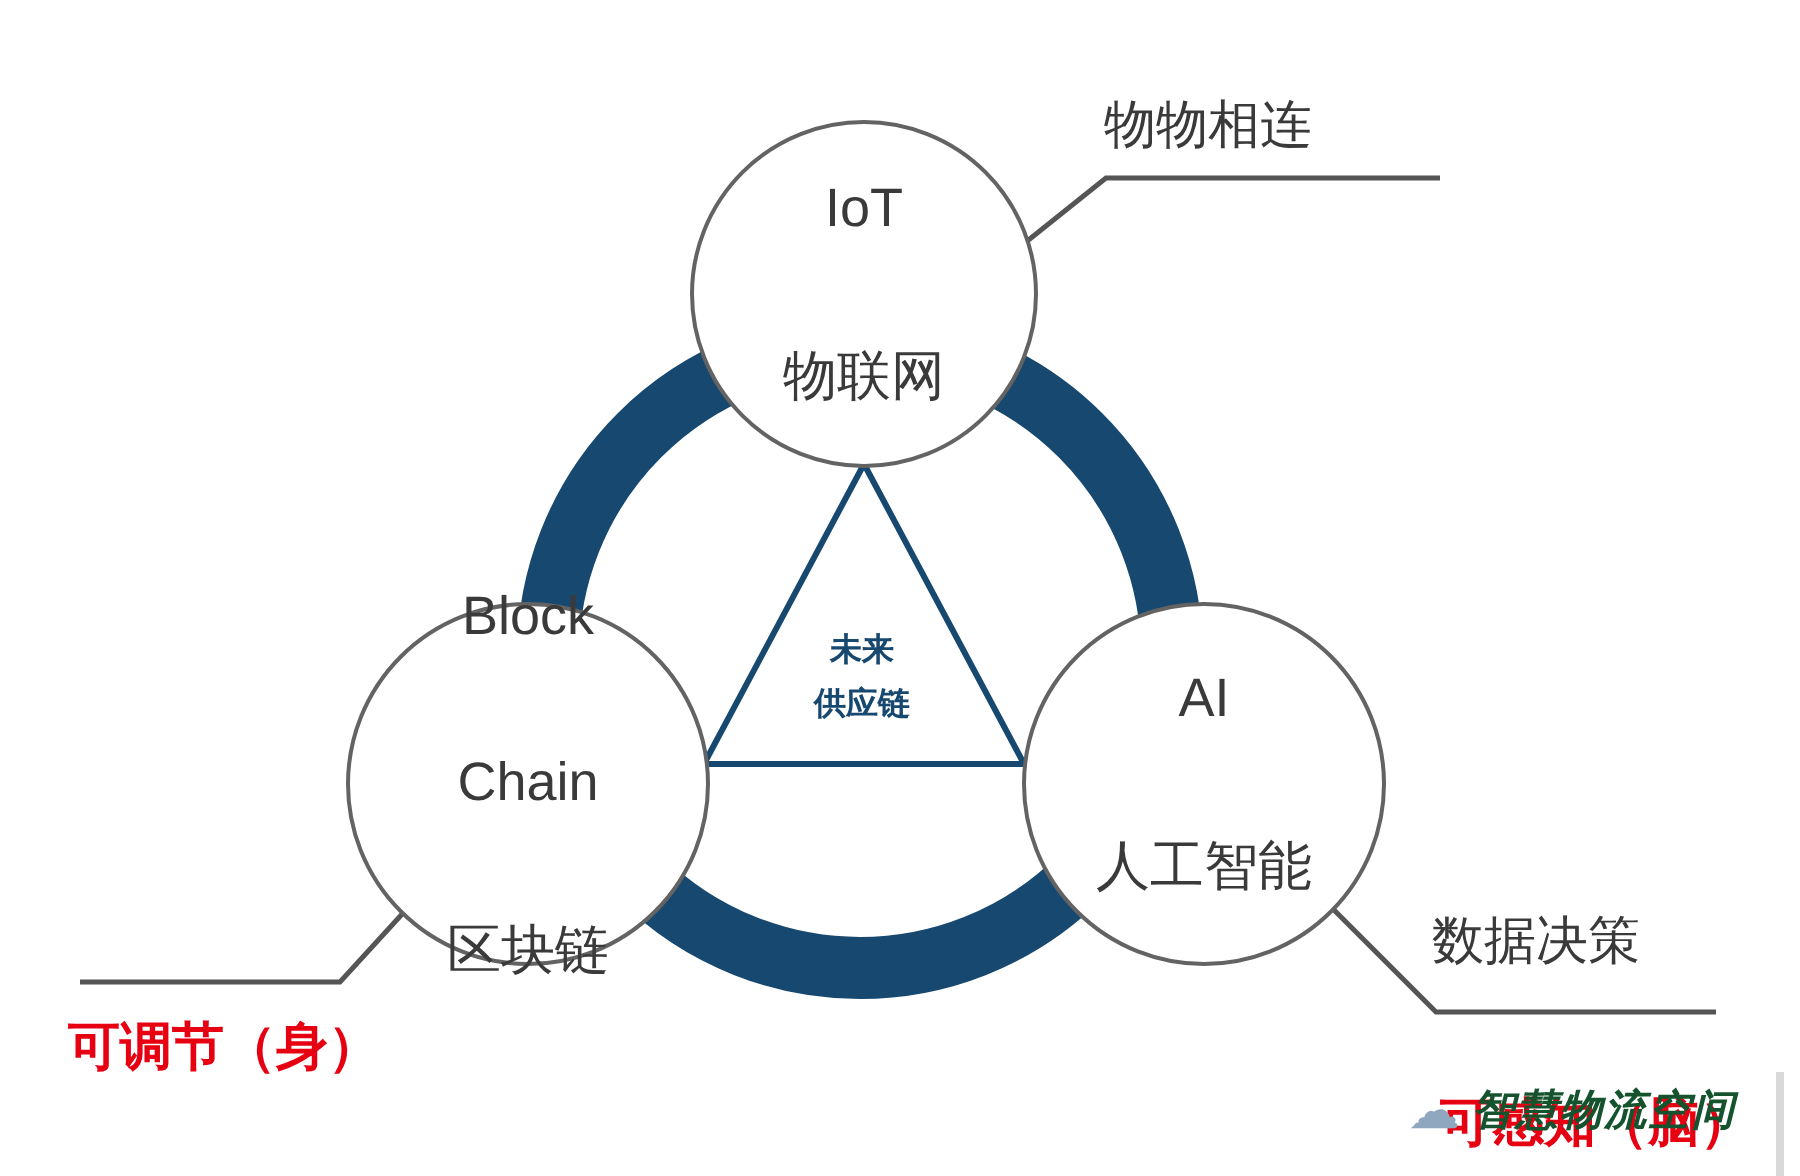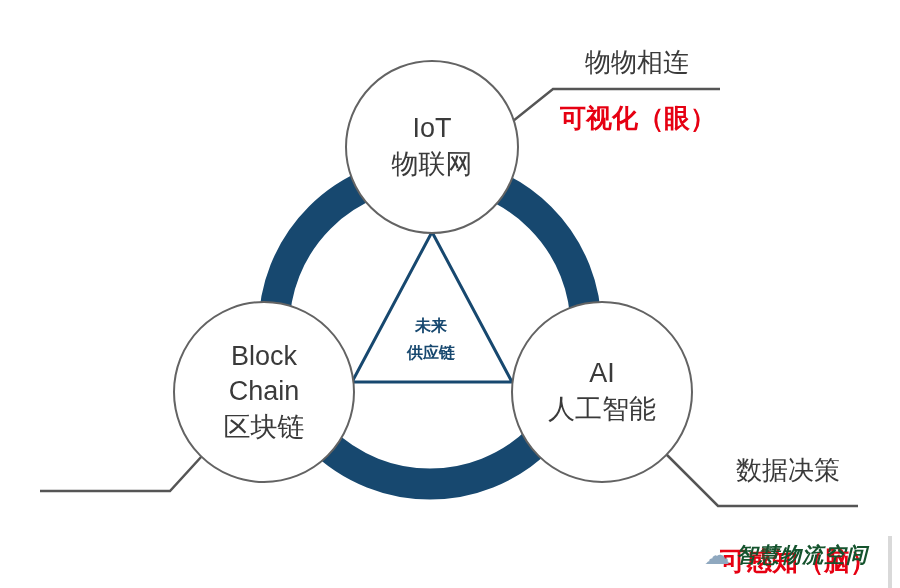--- a/index.html
+++ b/index.html
@@ -16,37 +16,38 @@
   .node{
     position:absolute;
     background:#ffffff;
     border:2.5px solid #636363;
     border-radius:50%;
     display:flex;flex-direction:column;
     align-items:center;justify-content:center;
     text-align:center;
     color:#3a3a3a;
     line-height:1.32;
+    gap:48px;
   }
   .node .nl{font-size:27px;color:#3a3a3a;}
   .node-iot{left:345px;top:60px;width:170px;height:170px;}
   .node-bc{left:173px;top:301px;width:178px;height:178px;}
   .node-ai{left:511px;top:301px;width:178px;height:178px;}
 
   
   .tri-label{
     position:absolute;left:355px;top:312px;width:152px;
     text-align:center;color:#17486f;font-weight:600;
     font-size:16px;line-height:27px;
   }
 
   
   .co-black{
     position:absolute;color:#3a3a3a;font-size:26px;
-    text-align:center;white-space:nowrap;font-family:Liberation Serif, serif;
+    text-align:left;white-space:nowrap;font-family:Liberation Serif, serif;
   }
   .co-red{
     position:absolute;color:#e60012;font-size:26px;font-weight:700;
     text-align:center;white-space:nowrap;
   }
   .co-iot-black{left:552px;top:45px;width:170px;}
   .co-iot-red{left:548px;top:101px;width:180px;}
   .co-bc-black{left:38px;top:453px;width:132px;}
   .co-bc-red{left:22px;top:506px;width:180px;}
   .co-ai-black{left:716px;top:453px;width:144px;}
@@ -95,22 +96,22 @@
     <div class="nl">AI</div>
     <div class="nl">人工智能</div>
   </div>
 
   <div class="tri-label">
     <div>未来</div>
     <div>供应链</div>
   </div>
 
   <div class="co-black co-iot-black">物物相连</div>
-  <div class="co-red co-iot-red">可视化（眼）</div>
 
+  <div class="co-red co-bc-red">可调节（身）</div>
 
   <div class="co-black co-ai-black">数据决策</div>
   <div class="co-red co-ai-red">可感知（脑）</div>
 
   <div class="watermark">
     <span class="wm-icon">☁</span>
     <span class="wm-text">智慧物流空间</span>
   </div>
   <div class="edge-bar"></div>
 

